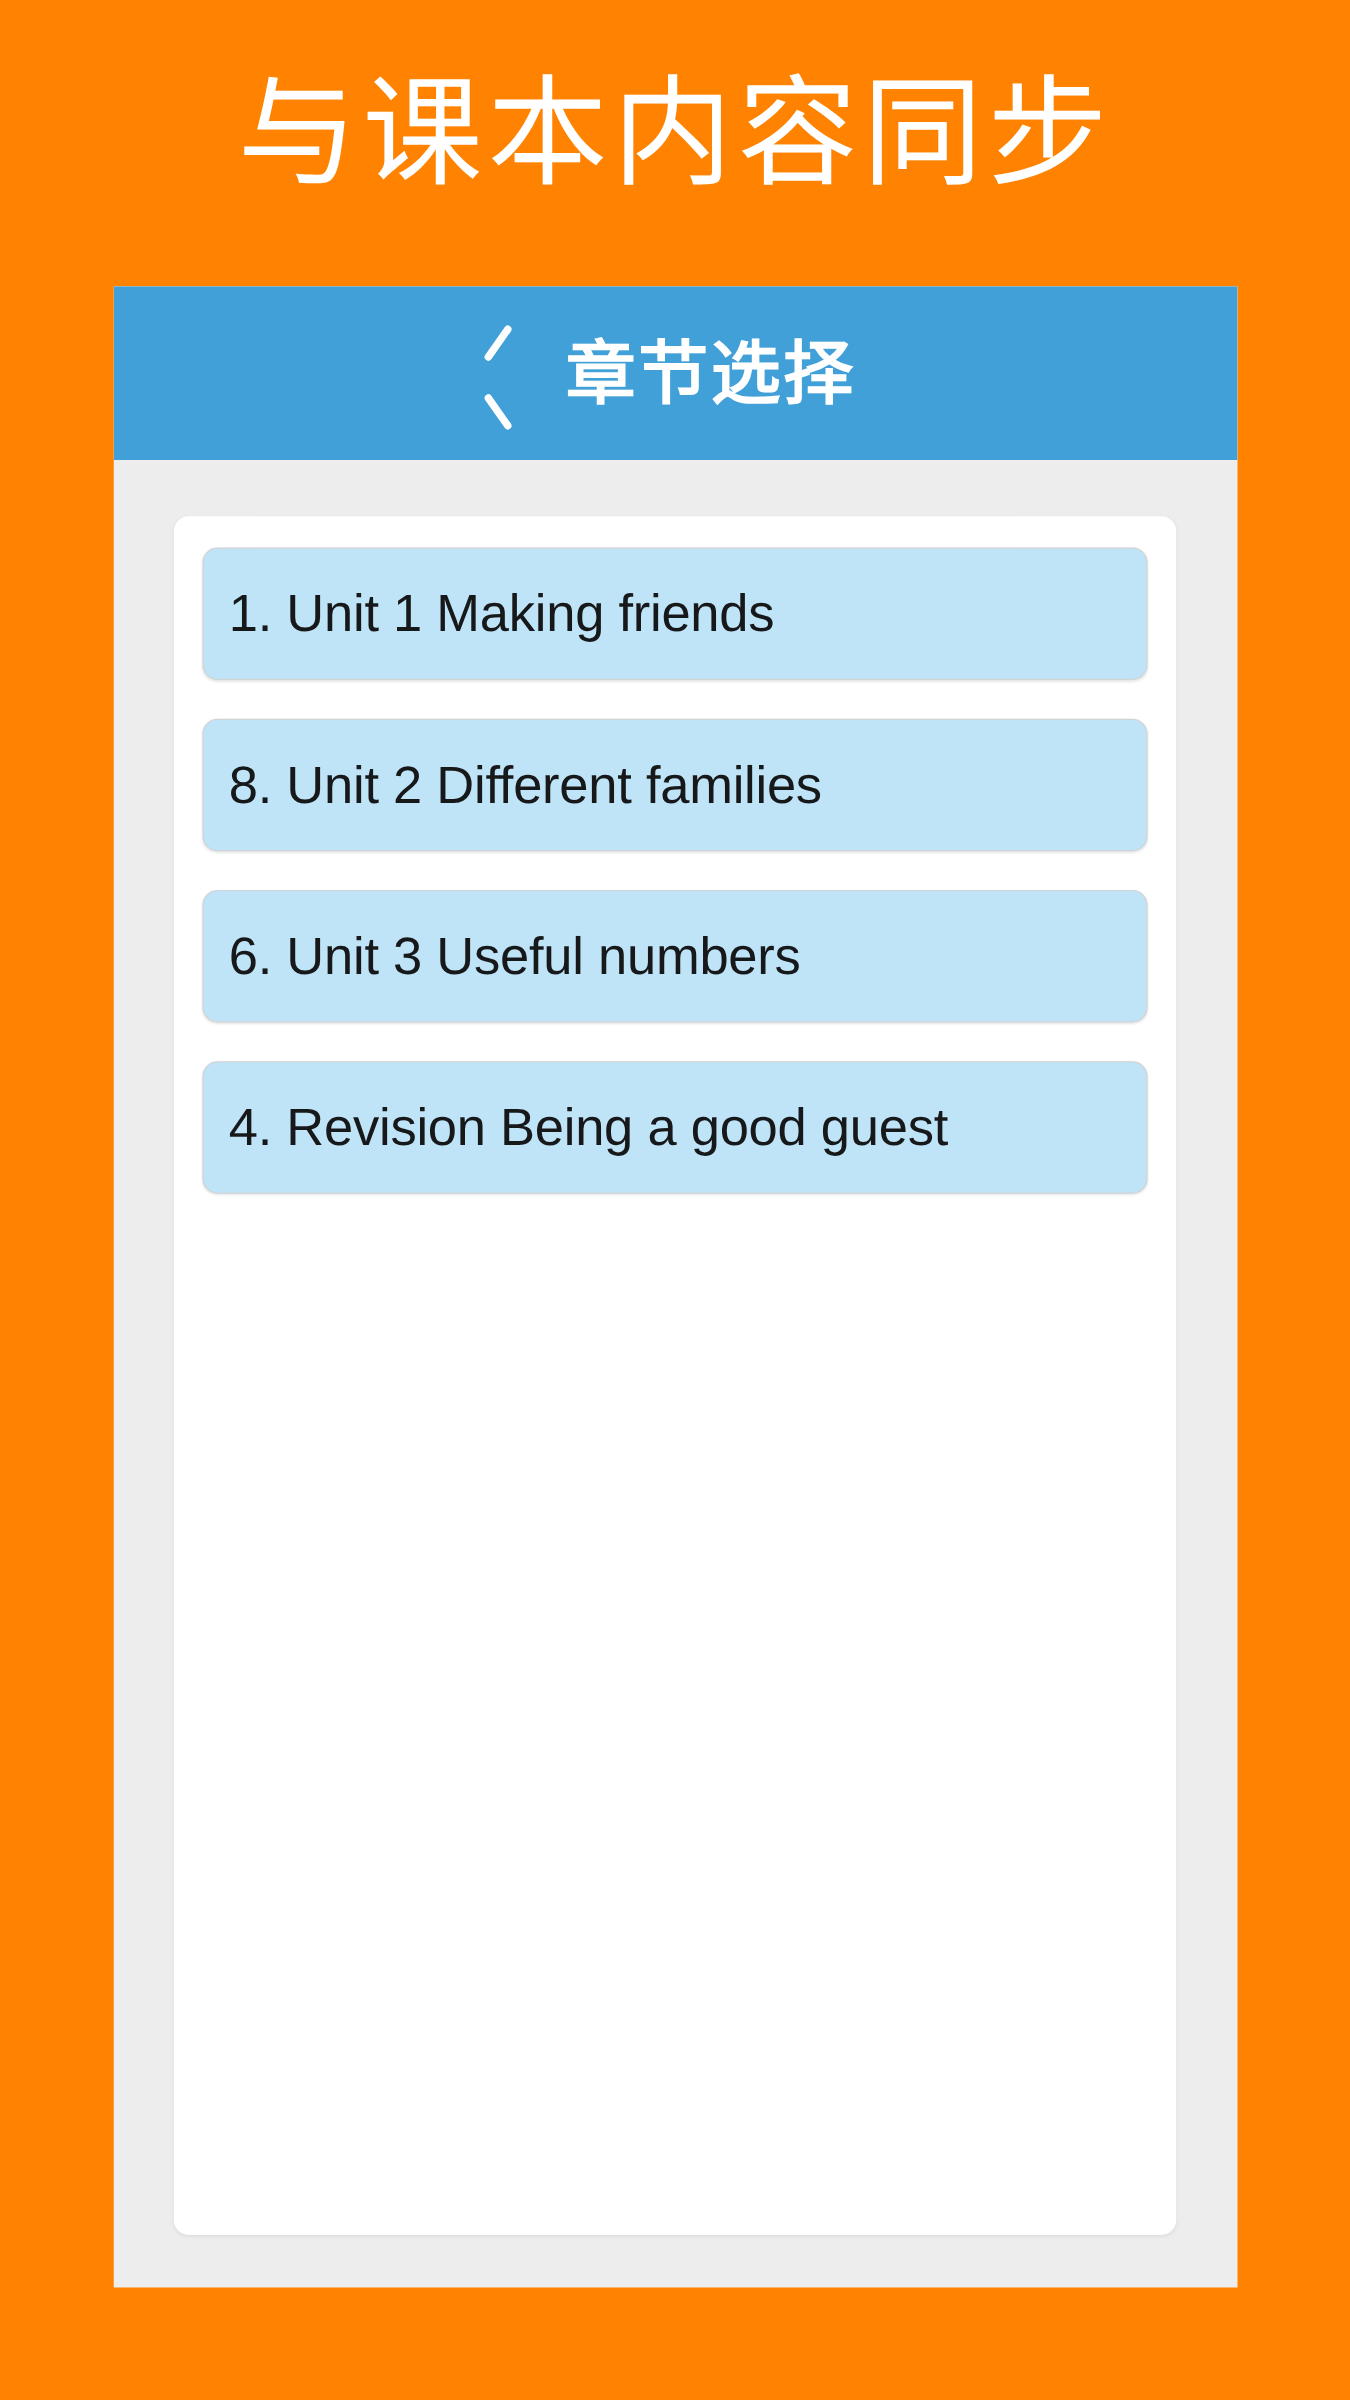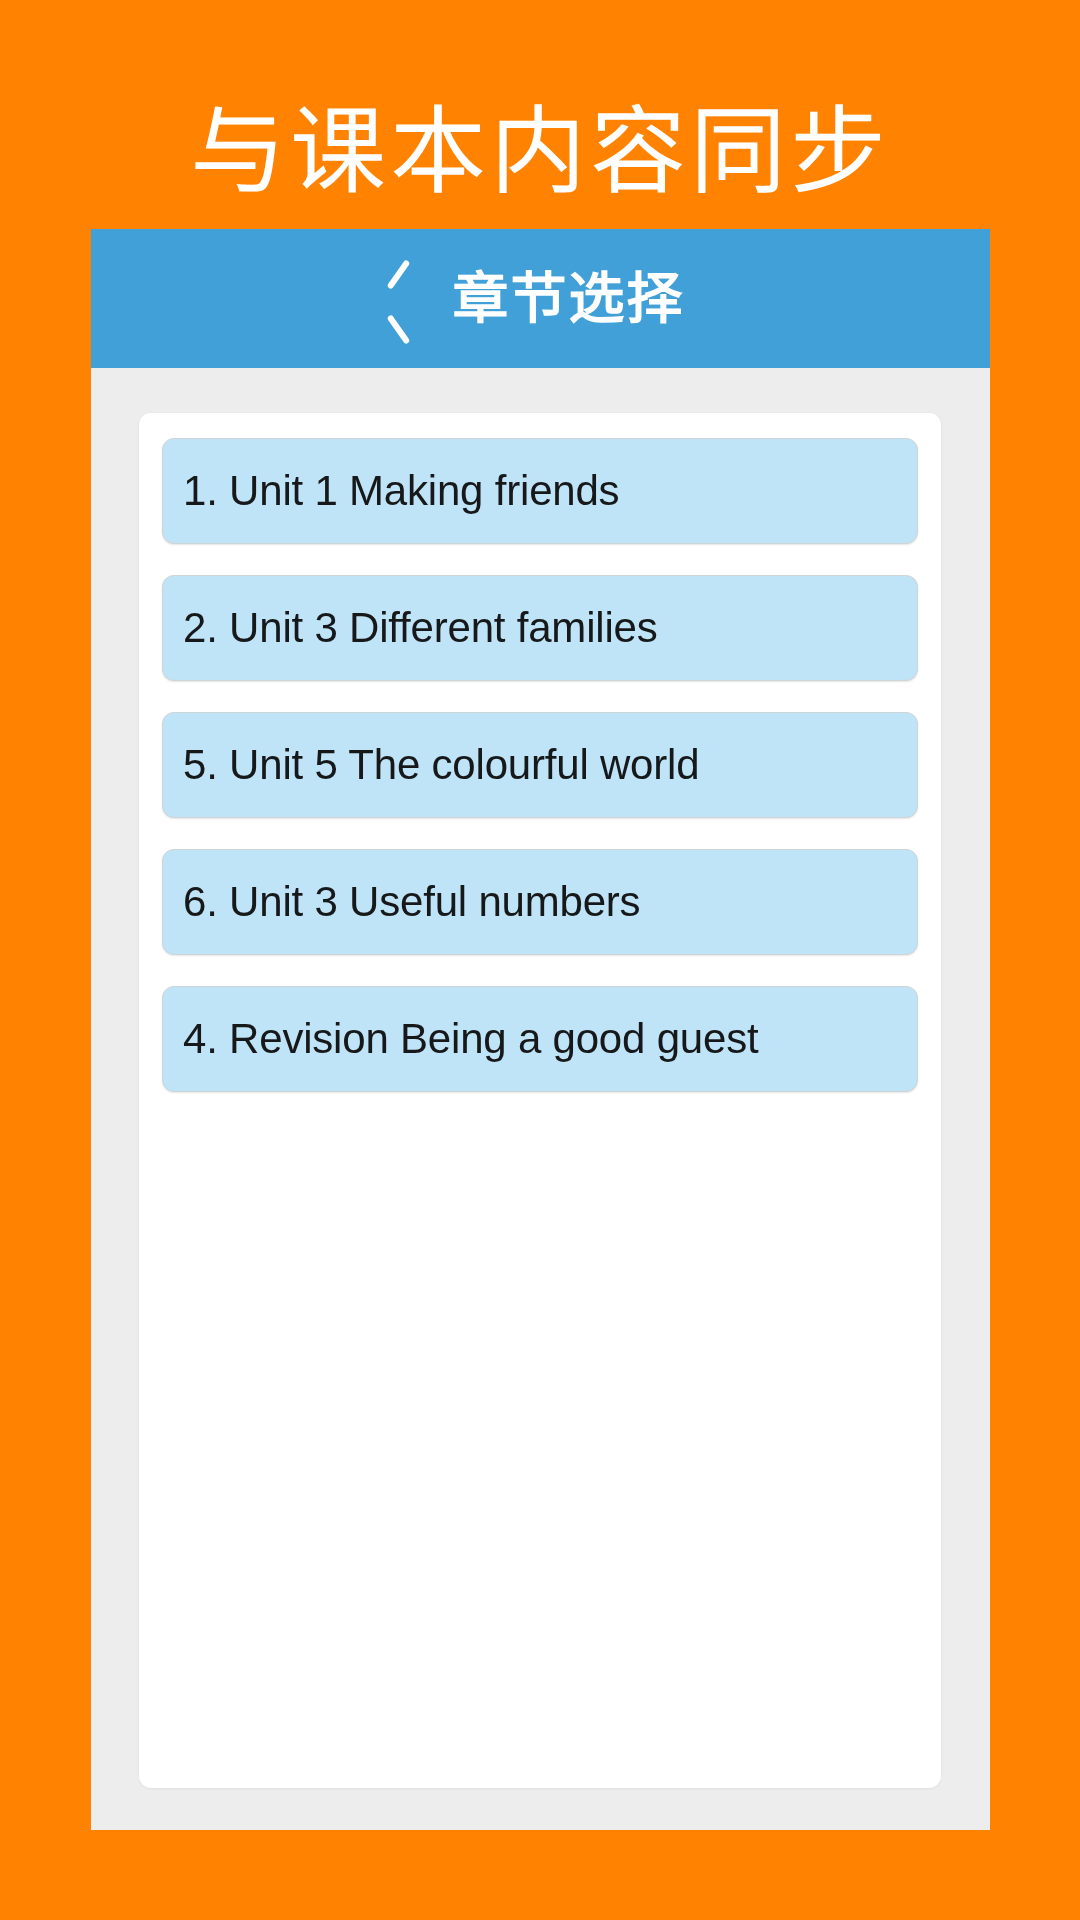--- a/index.html
+++ b/index.html
@@ -22,21 +22,20 @@
     top: 48px;
     left: 0;
     width: 1080px;
     text-align: center;
     color: #FFFFFF;
     font-size: 96px;
     line-height: 120px;
     letter-spacing: 4px;
     font-weight: 400;
     white-space: nowrap;
-    margin-top: 44px;
   }
 
   
   .app-frame {
     position: absolute;
     left: 91px;
     top: 229px;
     width: 899px;
     height: 1601px;
     background: #EDEDED;
@@ -155,28 +154,25 @@
   </div>
 
   <div class="content-card">
     <div class="chapter-list">
 
       <div class="chapter-item">
         <span class="chapter-label">1. Unit 1 Making friends</span>
       </div>
 
       <div class="chapter-item">
-        <span class="chapter-label">2. Unit 3 Different families</span>
+        <span class="chapter-label">8. Unit 2 Different families</span>
       </div>
 
 
 
-      <div class="chapter-item">
-        <span class="chapter-label">5. Unit 5 The colourful world</span>
-      </div>
 
       <div class="chapter-item">
         <span class="chapter-label">6. Unit 3 Useful numbers</span>
       </div>
 
       <div class="chapter-item">
         <span class="chapter-label">4. Revision Being a good guest</span>
       </div>
 
 

